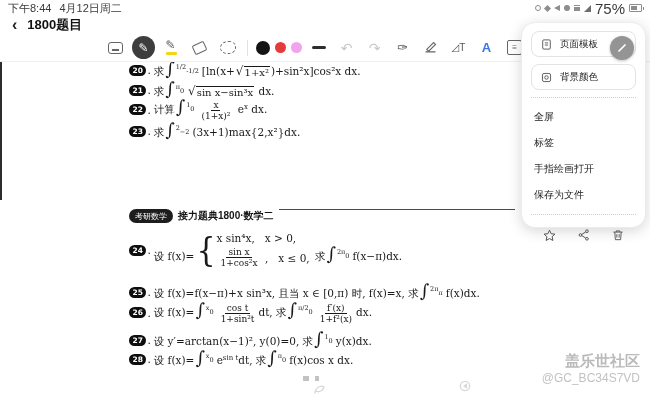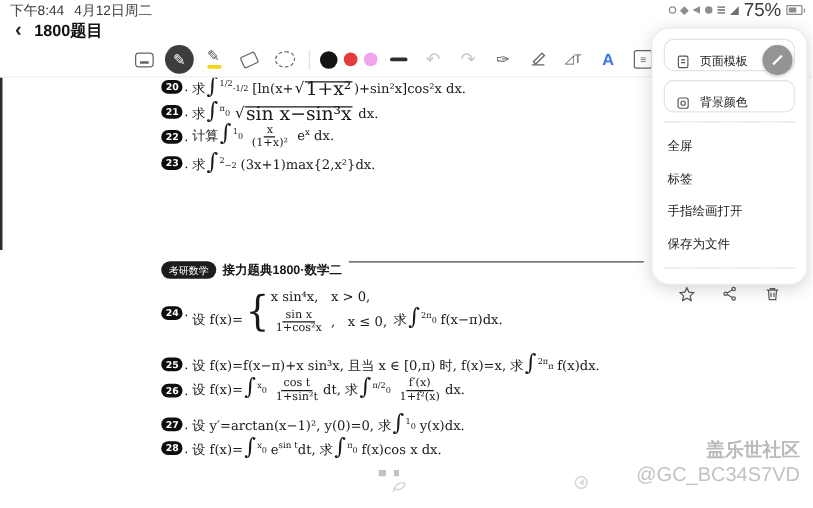--- a/index.html
+++ b/index.html
@@ -52,21 +52,21 @@
   .pl-box{width:13px;height:13px;border:1.2px solid #666;border-radius:2px;display:flex;align-items:center;justify-content:center;font-size:8px;color:#666;line-height:1;}
   .shape-blob{width:13px;height:10px;border:1.3px solid #666;border-radius:45% 55% 60% 40%;transform:rotate(-12deg);}
 
   
   #float-pen{position:absolute;left:610px;top:36px;width:24px;height:24px;border-radius:50%;background:#949494;z-index:12;
              display:flex;align-items:center;justify-content:center;box-shadow:0 1px 3px rgba(0,0,0,.25);}
 
   
   #panel{position:absolute;left:521px;top:22px;width:125px;height:206px;background:#fff;border-radius:14px;z-index:10;
          box-shadow:0 3px 14px rgba(0,0,0,.16);border:1px solid #ececec;box-sizing:border-box;padding:8px 9px;}
-  .pbox{display:flex;align-items:flex-end;gap:7px;border:1px solid #e3e3e3;border-radius:8px;height:24px;padding:0 8px;margin-bottom:7px;cursor:pointer;}
+  .pbox{display:flex;align-items:center;gap:7px;border:1px solid #e3e3e3;border-radius:8px;height:24px;padding:0 8px;margin-bottom:7px;cursor:pointer;}
   .pbox .lbl{font-size:9.5px;color:#222;}
   .pdivider{border-top:1px dotted #cfcfcf;margin:6px 0;}
   .pitem{font-size:10px;color:#222;padding:6px 3px;cursor:pointer;}
   #panel-actions{display:flex;justify-content:space-between;align-items:center;padding:6px 10px 0 10px;}
   #panel-actions .ab{width:16px;height:16px;display:flex;align-items:center;justify-content:center;cursor:pointer;}
 
   
   #doc{position:absolute;left:0;top:50px;width:650px;height:356px;background:#fff;}
   #page-edge-h{position:absolute;left:0;top:7px;width:363px;height:1.6px;background:#2c2c2c;}
   #page-edge-v{position:absolute;left:0;top:7px;width:2.2px;height:143px;background:#2c2c2c;}
@@ -80,21 +80,21 @@
   .mint{display:inline-flex;align-items:center;margin:0 1px;}
   .isym{font-size:18px;line-height:16px;font-weight:400;}
   .ilims{display:inline-flex;flex-direction:row;font-size:6.5px;line-height:6.5px;margin-left:1px;margin-right:2px;}
   .ilims .iup{transform:translateY(-2px);}
   .ilims .idn{transform:translateY(2px);}
   .mfrac{display:inline-flex;flex-direction:column;align-items:center;font-size:9px;line-height:10px;margin:0 2px;vertical-align:middle;}
   .mfrac .fn{border-bottom:1px solid #191919;padding:0 2px;}
   .mfrac .fd{padding:0 2px;}
   .msqrt{display:inline-flex;align-items:flex-start;margin:0 1px;}
   .msqrt .rad{font-size:12px;line-height:11px;}
-  .msqrt .radc{border-top:1px solid #191919;font-size:15px;padding:0 1px;line-height:11px;}
+  .msqrt .radc{border-top:1px solid #191919;font-size:10px;padding:0 1px;line-height:11px;}
   .mcases{display:inline-flex;align-items:center;margin:0 2px;}
   .cbrace{font-size:30px;font-weight:300;transform:scaleY(1.1);line-height:30px;margin-right:1px;}
   .ccol{display:inline-flex;flex-direction:column;gap:3px;}
   .cline{display:inline-flex;align-items:center;}
 
   
   #page-footer{position:absolute;left:355px;top:103px;display:flex;align-items:center;gap:4px;}
   .fdots{display:flex;gap:2px;}
   .fdots i{width:2.5px;height:2.5px;background:#333;border-radius:50%;display:block;}
   .fbar{width:97px;height:5px;border-radius:2px;background:repeating-linear-gradient(90deg,#2e2e2e 0 5px,#8a8a8a 5px 7px);transform:skewX(-18deg);}
@@ -107,21 +107,21 @@
   .hline{flex:1;height:1.2px;background:#4a4a4a;}
 
   
   #frag-marks{position:absolute;left:303px;top:326px;width:30px;height:5px;
               background:linear-gradient(90deg,#9a9a9a 0 6px,transparent 6px 12px,#9a9a9a 12px 16px,transparent 16px);opacity:.6;}
   .ghost-ic{position:absolute;opacity:.85;}
 
   
   #watermark{position:absolute;right:10px;top:352px;text-align:right;line-height:1.25;}
   #wm1{font-size:15px;font-weight:700;color:#bababa;}
-  #wm2{font-size:16px;color:#c2c2c2;font-family:"Liberation Sans",sans-serif;}
+  #wm2{font-size:12px;color:#c2c2c2;font-family:"Liberation Sans",sans-serif;}
 </style>
 </head>
 <body>
 
 <div id="statusbar">
   <div class="left">
     <span>下午8:44</span>
     <span>4月12日周二</span>
   </div>
   <div class="right">

